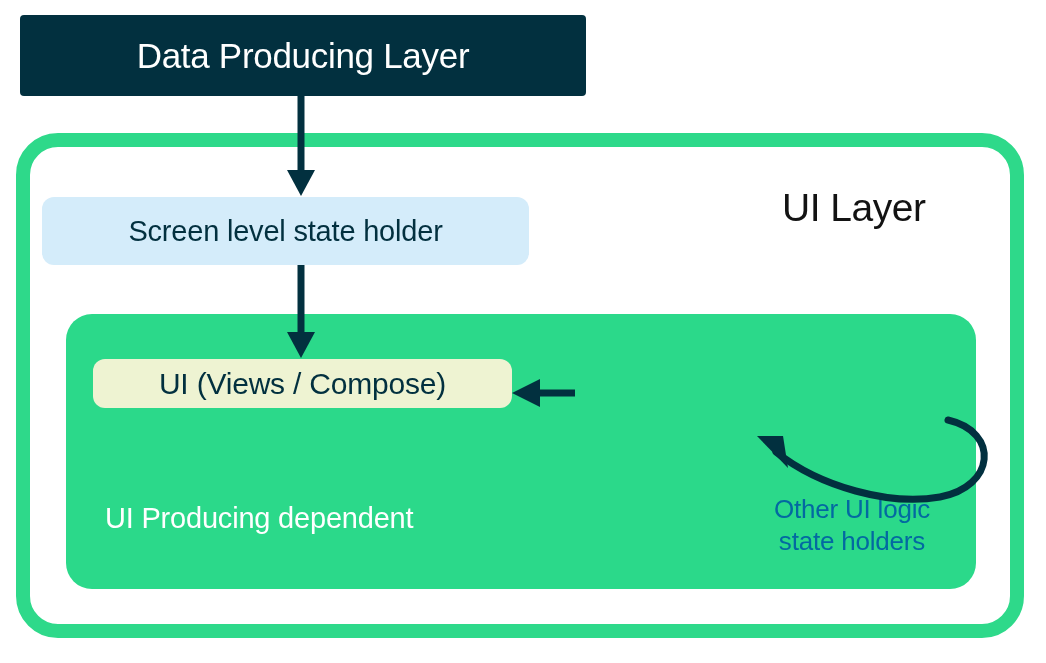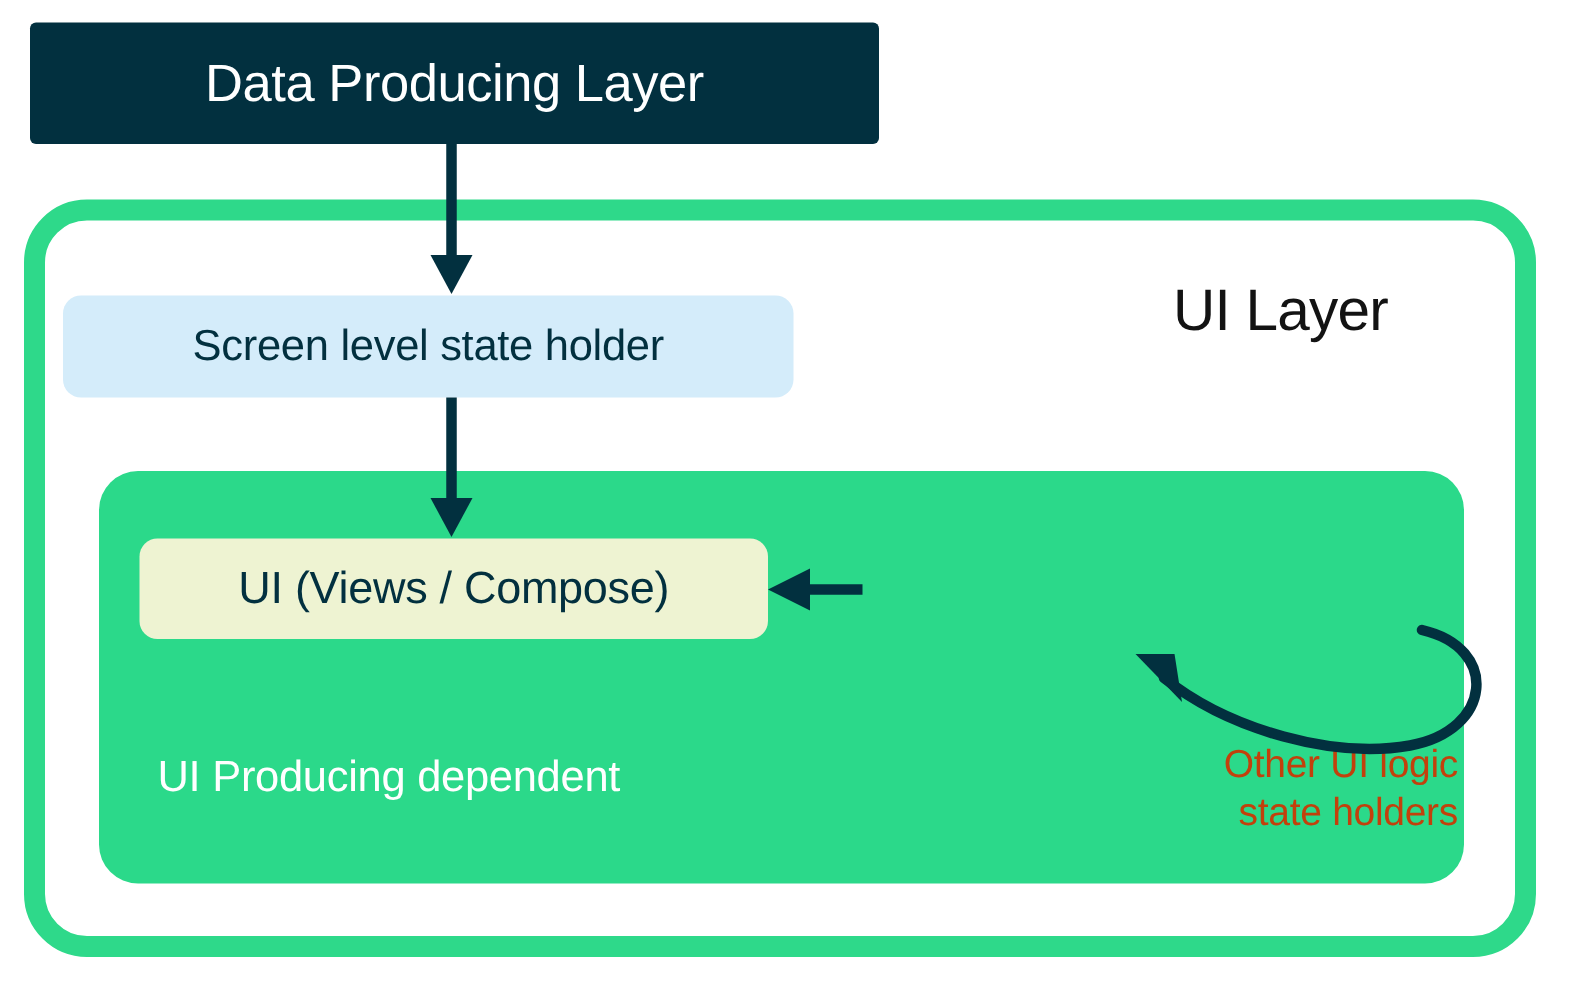--- a/index.html
+++ b/index.html
@@ -103,21 +103,21 @@
     letter-spacing: -0.2px;
     white-space: nowrap;
   }
 
   
   .ui-views-box {
     position: absolute;
     left: 93px;
     top: 359px;
     width: 419px;
-    height: 67px;
+    height: 49px;
     background: #EEF3D2;
     border-radius: 12px;
     display: flex;
     align-items: center;
     justify-content: center;
   }
   .ui-views-label {
     color: #02303F;
     font-size: 30px;
     line-height: 1;
@@ -142,25 +142,25 @@
     color: #02303F;
     font-size: 29px;
     line-height: 1;
     letter-spacing: -0.2px;
     white-space: nowrap;
   }
 
   
   .other-holders-caption {
     position: absolute;
-    left: 772px;
+    left: 752px;
     top: 494px;
     width: 200px;
-    text-align: right;
-    color: #c2410c;
+    text-align: center;
+    color: #0369a1;
     font-size: 26px;
     line-height: 1.22;
     letter-spacing: -0.2px;
   }
 
   
   .arrows-layer {
     position: absolute;
     left: 0;
     top: 0;

